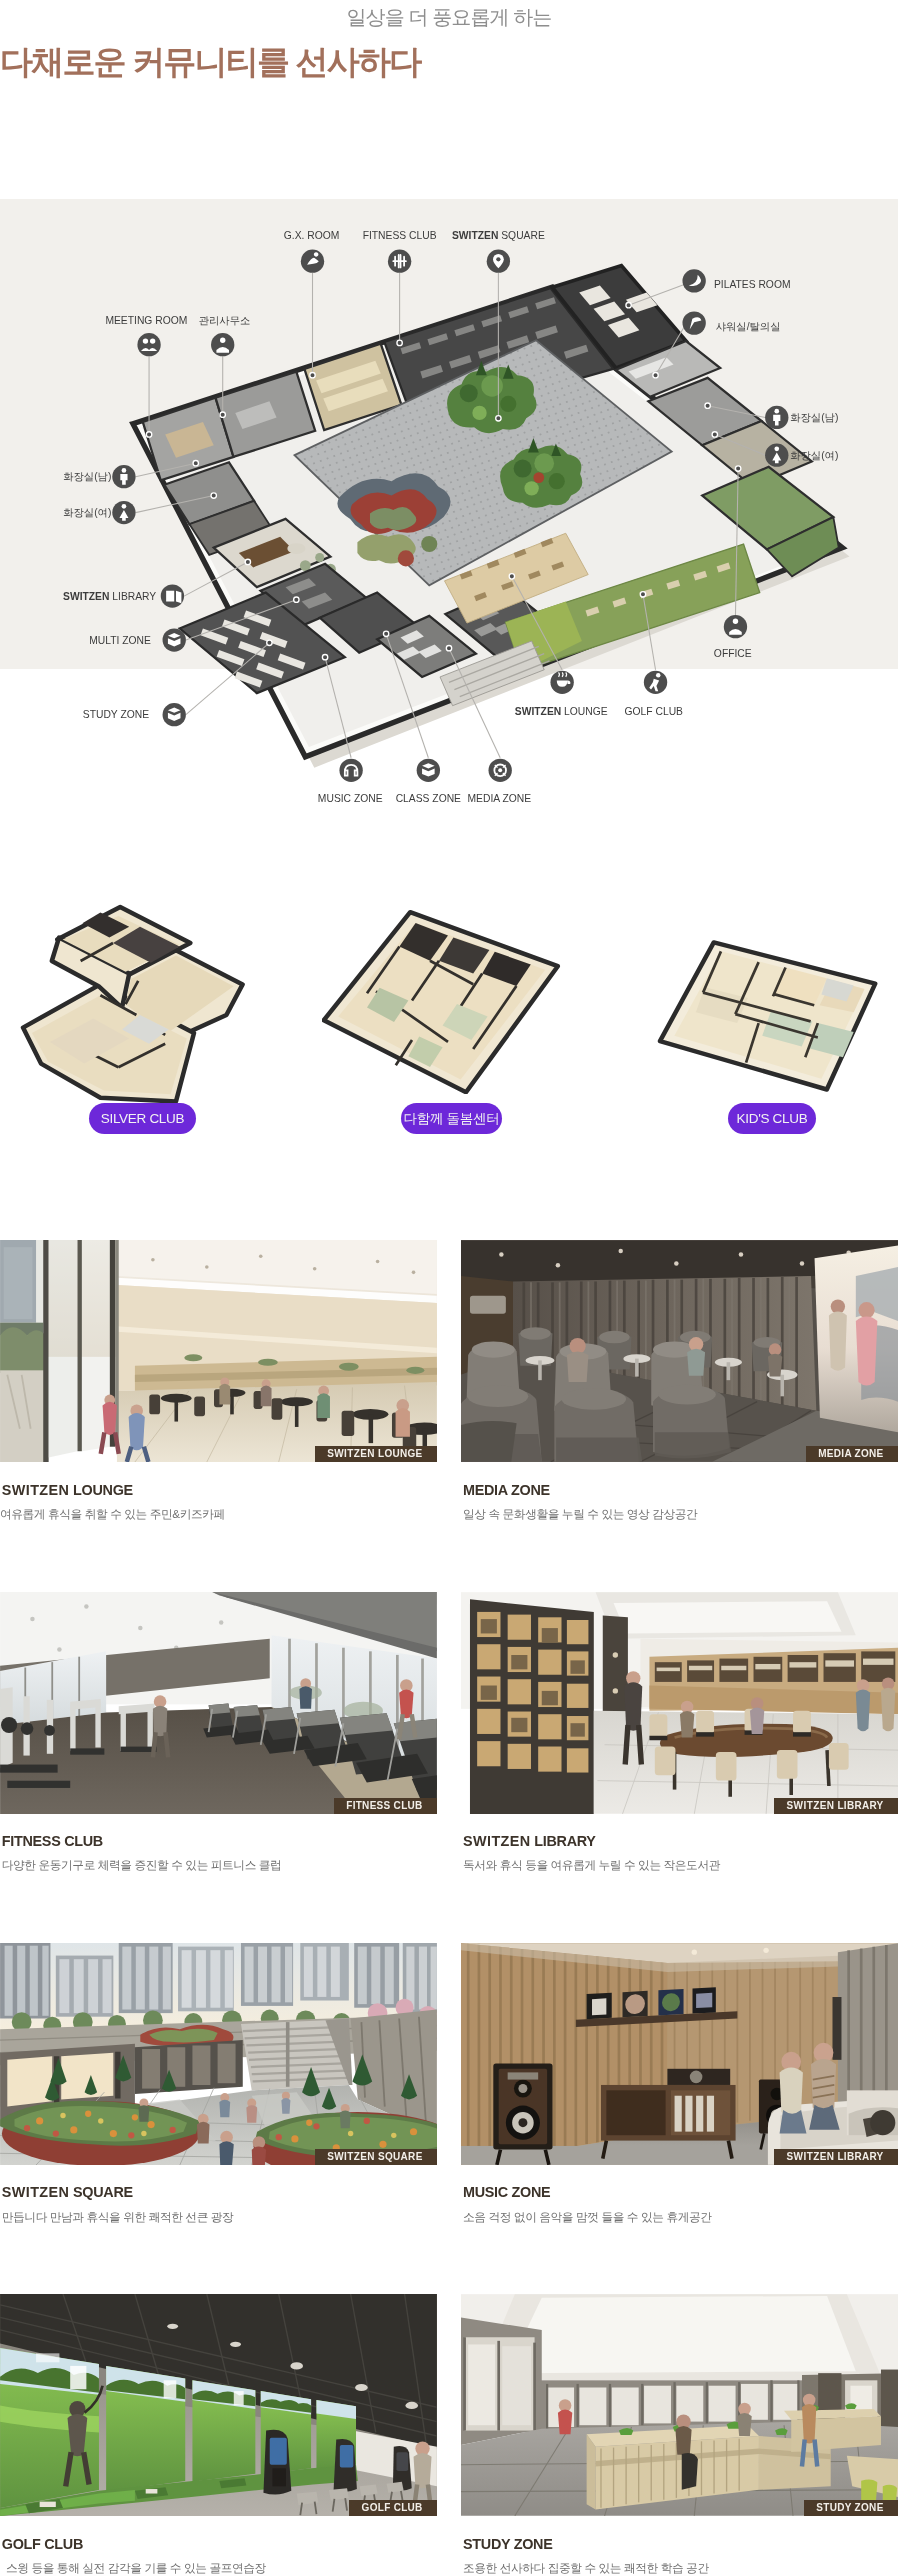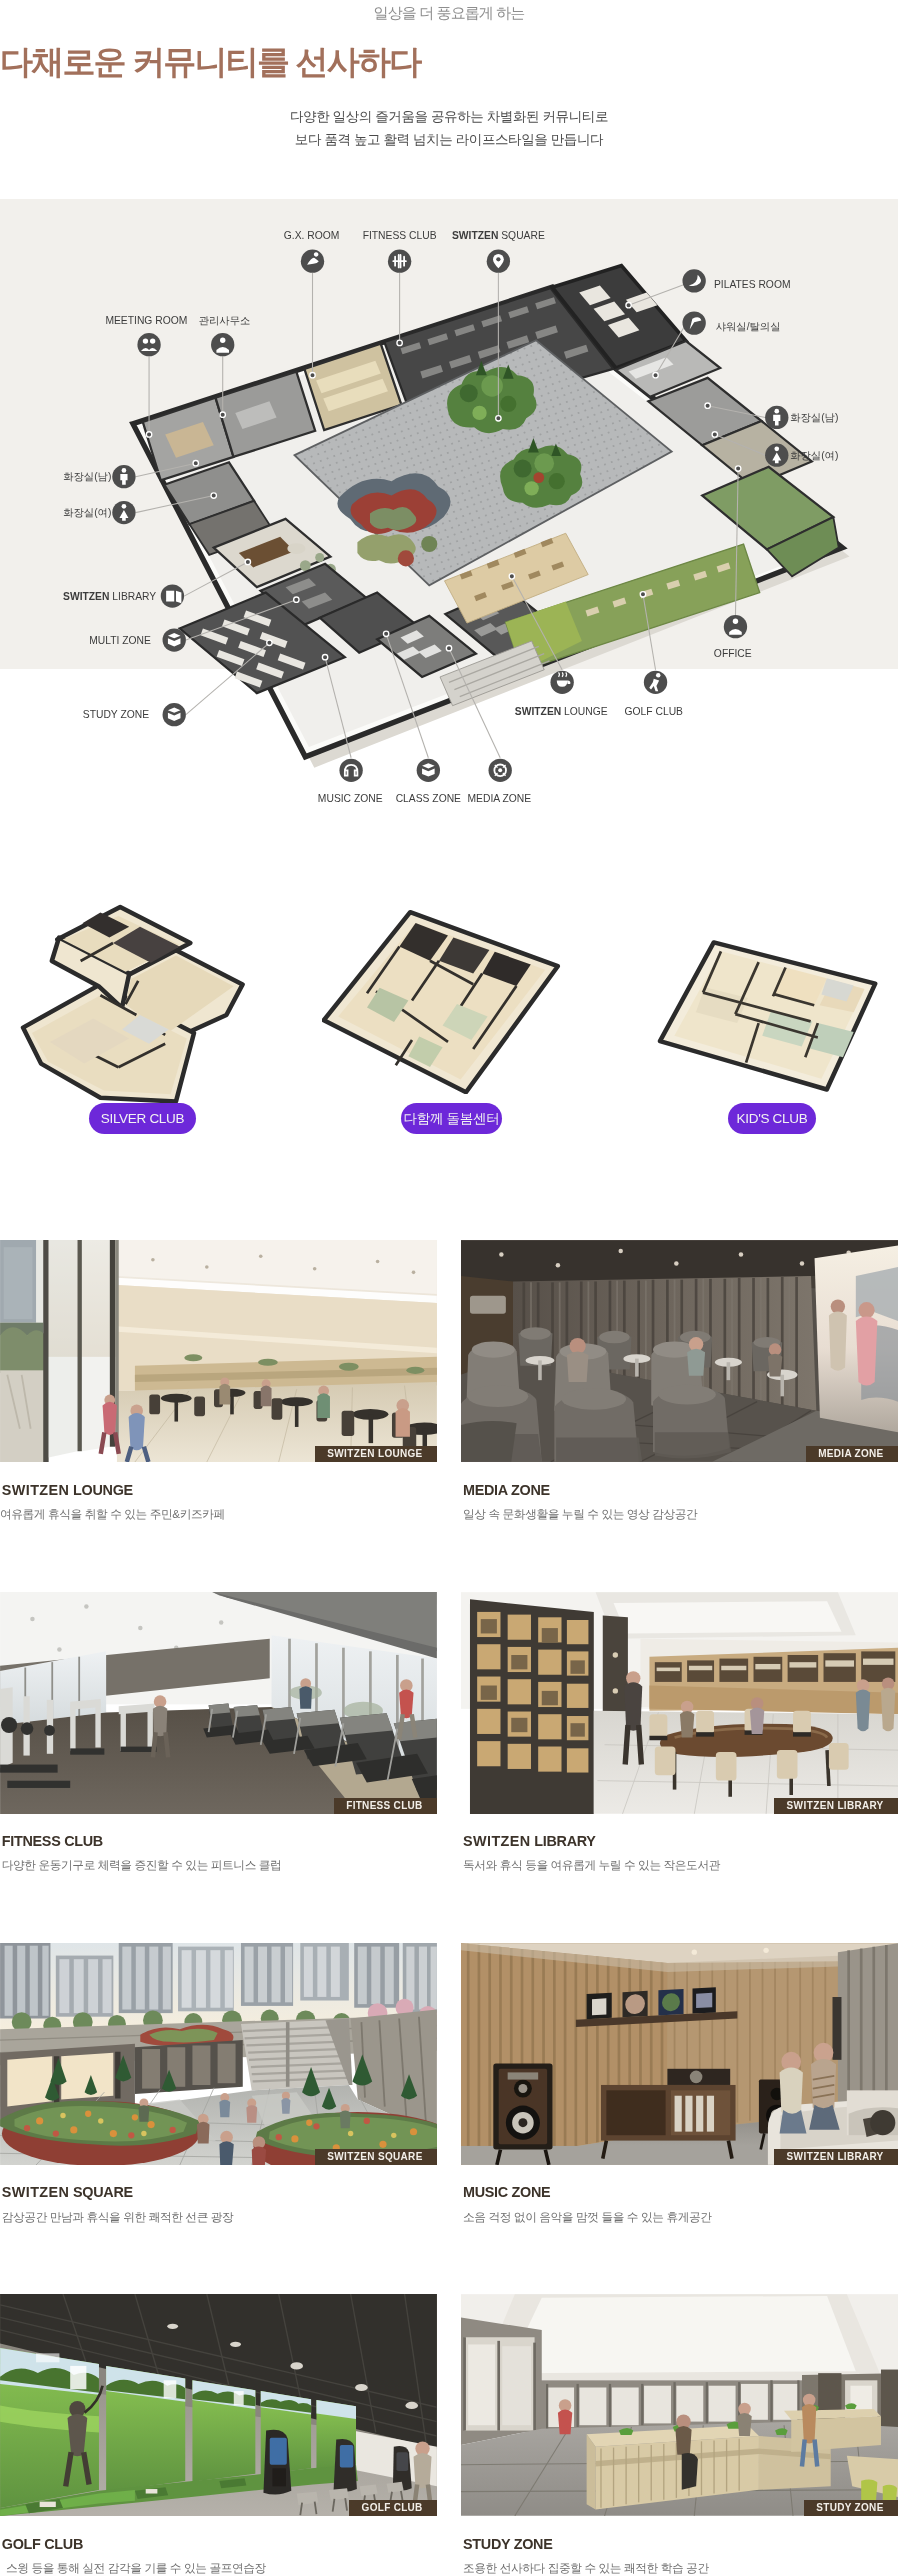--- a/index.html
+++ b/index.html
@@ -1,21 +1,21 @@
 <!DOCTYPE html>
 <html lang="ko" style="font-size:14.4px"><head>
 <meta charset="utf-8">
 <title>Community</title>
 <style>
   * { margin:0; padding:0; box-sizing:border-box; }
   html,body { background:#fff; }
   body { width:898px; font-family:"Liberation Sans", sans-serif; position:relative; }
   .page { position:relative; width:898px; height:2576px; overflow:hidden; background:#fff; }
   
-  .h-sub { position:absolute; top:3.6px; left:0; width:100%; text-align:center; font-size:15px; color:#8e8e8e; letter-spacing:-0.9px; }
+  .h-sub { position:absolute; top:3.6px; left:0; width:100%; text-align:center; font-size:20px; color:#8e8e8e; letter-spacing:-0.9px; }
   .h-title { position:absolute; top:40px; left:0; width:100%; text-align:left; font-size:33px; font-weight:bold; color:#a2705b; letter-spacing:-1.8px; }
   .h-desc { position:absolute; top:105px; left:0; width:100%; text-align:center; font-size:13.5px; color:#4a4a4a; line-height:23.4px; letter-spacing:-0.4px; }
   
   .band { position:absolute; top:199px; left:0; width:898px; height:470px; background:#f2f0ec; }
   
   .pill { position:absolute; height:31px; background:#6d28d9; border-radius:16px; color:#f2f2f2; font-size:13.5px; letter-spacing:-0.3px; text-align:center; line-height:31px; }
   
   .card { position:absolute; }
   .ph { position:absolute; left:0; top:0; }
   .badge { position:absolute; bottom:0; right:0; height:16px; background:#4b3a29; color:#f3efe9; font-size:10px; font-weight:bold; line-height:16px; padding:0 14.4px 0 12.6px; letter-spacing:0.3px; }
@@ -24,21 +24,20 @@
   .logo { font-weight:bold; letter-spacing:0.4px; }
 </style>
 </head>
 <body>
 <div class="page">
 
   <div class="h-sub">일상을 더 풍요롭게 하는</div>
 
   <div class="h-title">다채로운 커뮤니티를 선사하다</div>
 
-  <div class="h-desc">다양한 일상의 즐거움을 공유하는 차별화된 커뮤니티로<br>보다 품격 높고 활력 넘치는 라이프스타일을 만듭니다</div>
 
   <div class="band"></div>
 
   <svg id="plan" width="898" height="629" viewBox="0 0 1000 700" style="position:absolute;top:199px;left:0;">
     <defs>
       <pattern id="dots" width="8" height="8" patternUnits="userSpaceOnUse" patternTransform="rotate(-20)">
         <rect width="8" height="8" fill="#b7b9ba"></rect>
           <circle cx="4" cy="4" r="1.1" fill="#9b9d9e"></circle>
       </pattern>
     </defs>
@@ -1231,21 +1230,21 @@
           <path d="M280,230 q8,-7 16,0 l-2,25 h-13 z" fill="#9a4a42"></path>
         <circle cx="160" cy="178" r="5" fill="#c9a08c"></circle>
           <path d="M154,183 q6,-5 12,0 l-1,16 h-10 z" fill="#5d6a52"></path>
         <circle cx="318" cy="170" r="4.5" fill="#c9a08c"></circle>
           <path d="M313,175 q5,-5 10,0 l-1,15 h-8 z" fill="#8a95a5"></path>
       </g>
     </svg>
     <div class="badge"><span class="logo">SWITZEN</span> SQUARE</div>
   </div>
   <div class="cap-t" style="left:1.8px;top:2184px;"><span class="logo">SWITZEN</span> SQUARE</div>
-  <div class="cap-d" style="left:1.8px;top:2210px;">감상공간 만남과 휴식을 위한 쾌적한 선큰 광장</div>
+  <div class="cap-d" style="left:1.8px;top:2210px;">만듭니다 만남과 휴식을 위한 쾌적한 선큰 광장</div>
 
   <div class="card" style="left:461px;top:1943px;width:437px;height:222px;">
     <svg id="ph6" class="ph" width="437" height="222" viewBox="0 0 487 247">
       <defs>
         <linearGradient id="p6wall" x1="0" y1="0" x2="0" y2="1">
           <stop offset="0" stop-color="#a98d68"></stop>
             <stop offset="1" stop-color="#c0a67f"></stop>
         </linearGradient>
         <linearGradient id="p6floor" x1="0" y1="0" x2="0" y2="1">
           <stop offset="0" stop-color="#8f8c86"></stop>

